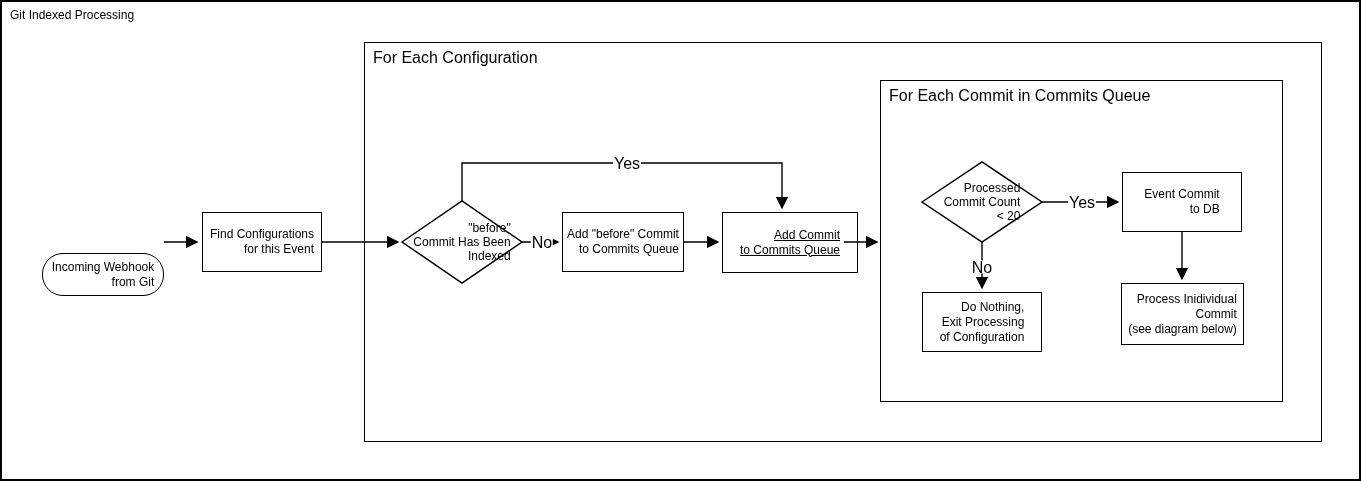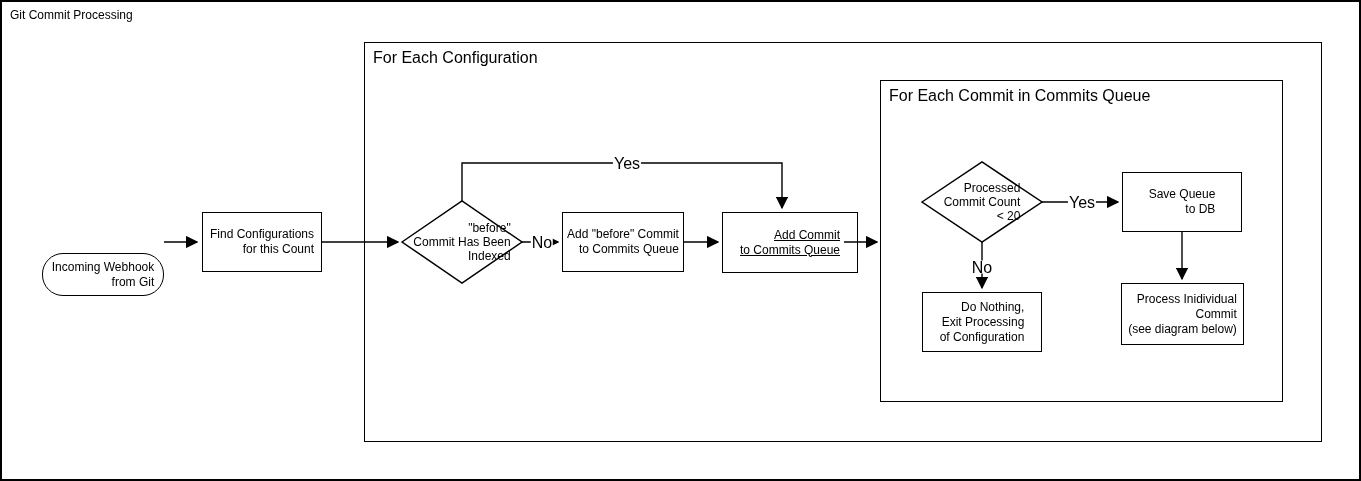--- a/index.html
+++ b/index.html
@@ -95,50 +95,50 @@
   #label-count-yes  { left: 1080px; top: 200px; }
   #label-count-no   { left: 980px;  top: 265px; }
   svg .shape { fill: #ffffff; stroke: #000000; stroke-width: 1.5; }
   svg .edge  { fill: none; stroke: #000000; stroke-width: 1.4; }
 </style>
 </head>
 <body>
 
 <div class="page">
 
-  <div class="diagram-title">Git Commit Processing</div>
+  <div class="diagram-title">Git Indexed Processing</div>
 
   <div class="loop-container" id="container-config">
     <div class="container-label">For Each Configuration</div>
   </div>
 
   <div class="loop-container" id="container-commits">
     <div class="container-label">For Each Commit in Commits Queue</div>
   </div>
 
   <svg id="shapes-layer" class="layer" width="1361" height="481" viewBox="0 0 1361 481">
     <polygon class="shape" points="400,240 460,199 520,240 460,281"></polygon>
     <polygon class="shape" points="920,200 980,160 1040,200 980,240"></polygon>
   </svg>
 
   <div class="node stadium" id="node-start">Incoming Webhook
 from Git</div>
   <div class="node" id="node-find-config">Find Configurations
-for this Count</div>
+for this Event</div>
   <div class="node diamond-text" id="text-decision-before">"before"
 Commit Has Been
 Indexed</div>
   <div class="node" id="node-add-before">Add "before" Commit
 to Commits Queue</div>
   <div class="node" id="node-add-commit">Add Commit
 to Commits Queue</div>
   <div class="node diamond-text" id="text-decision-count">Processed
 Commit Count
 &lt; 20</div>
-  <div class="node" id="node-save-commit">Save Queue
+  <div class="node" id="node-save-commit">Event Commit
 to DB</div>
   <div class="node" id="node-do-nothing">Do Nothing,
 Exit Processing
 of Configuration</div>
   <div class="node" id="node-process-ind">Process Inidividual
 Commit
 (see diagram below)</div>
 
   <svg id="edges-layer" class="layer" width="1361" height="481" viewBox="0 0 1361 481">
     <defs>

